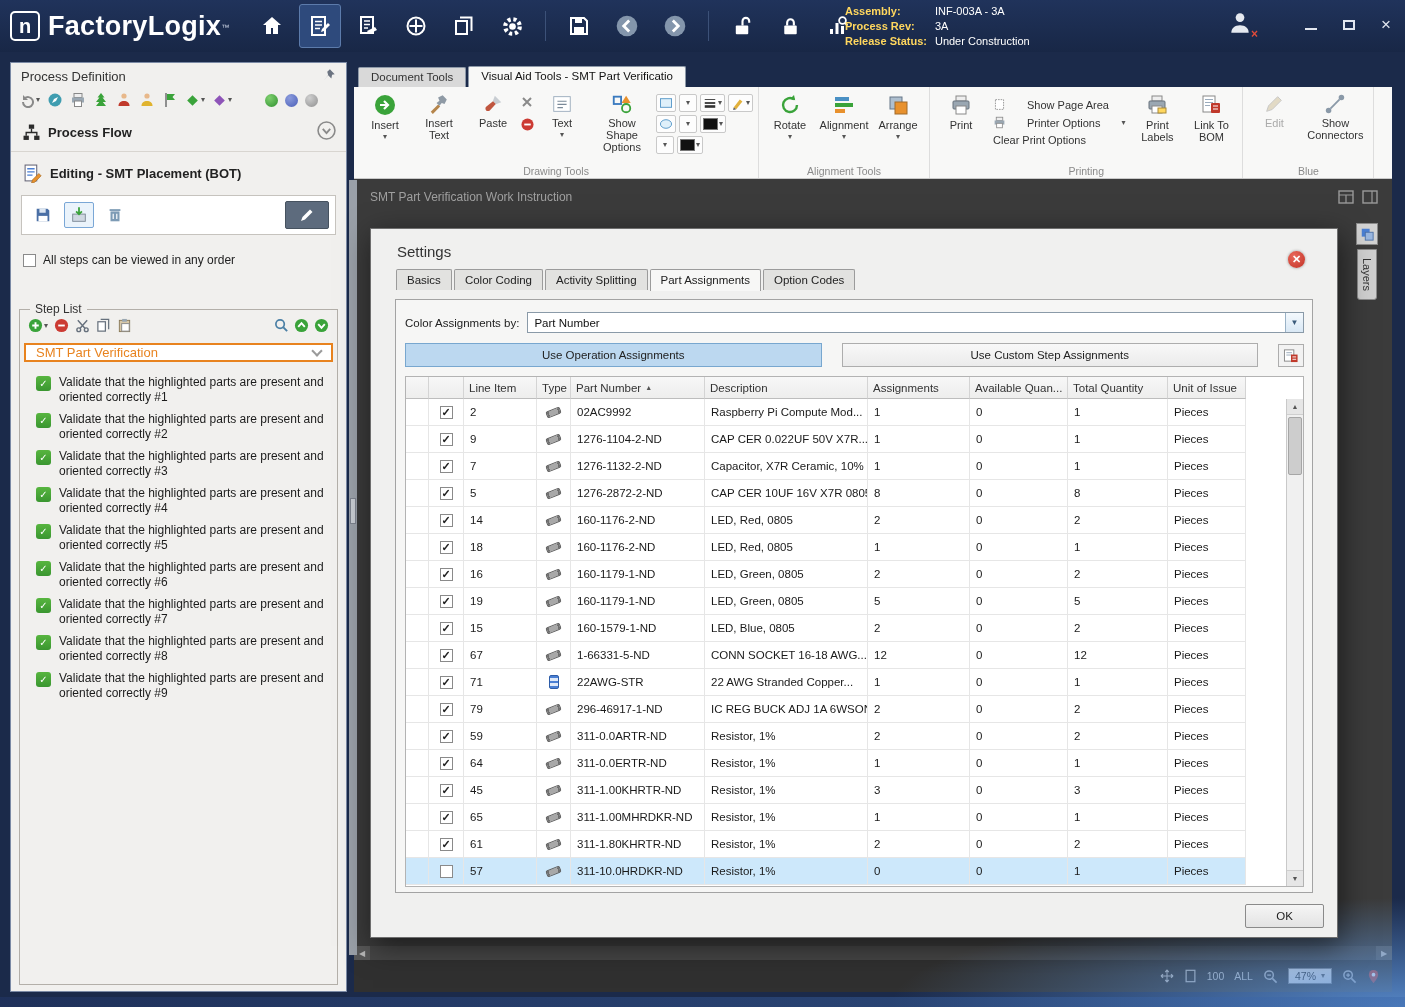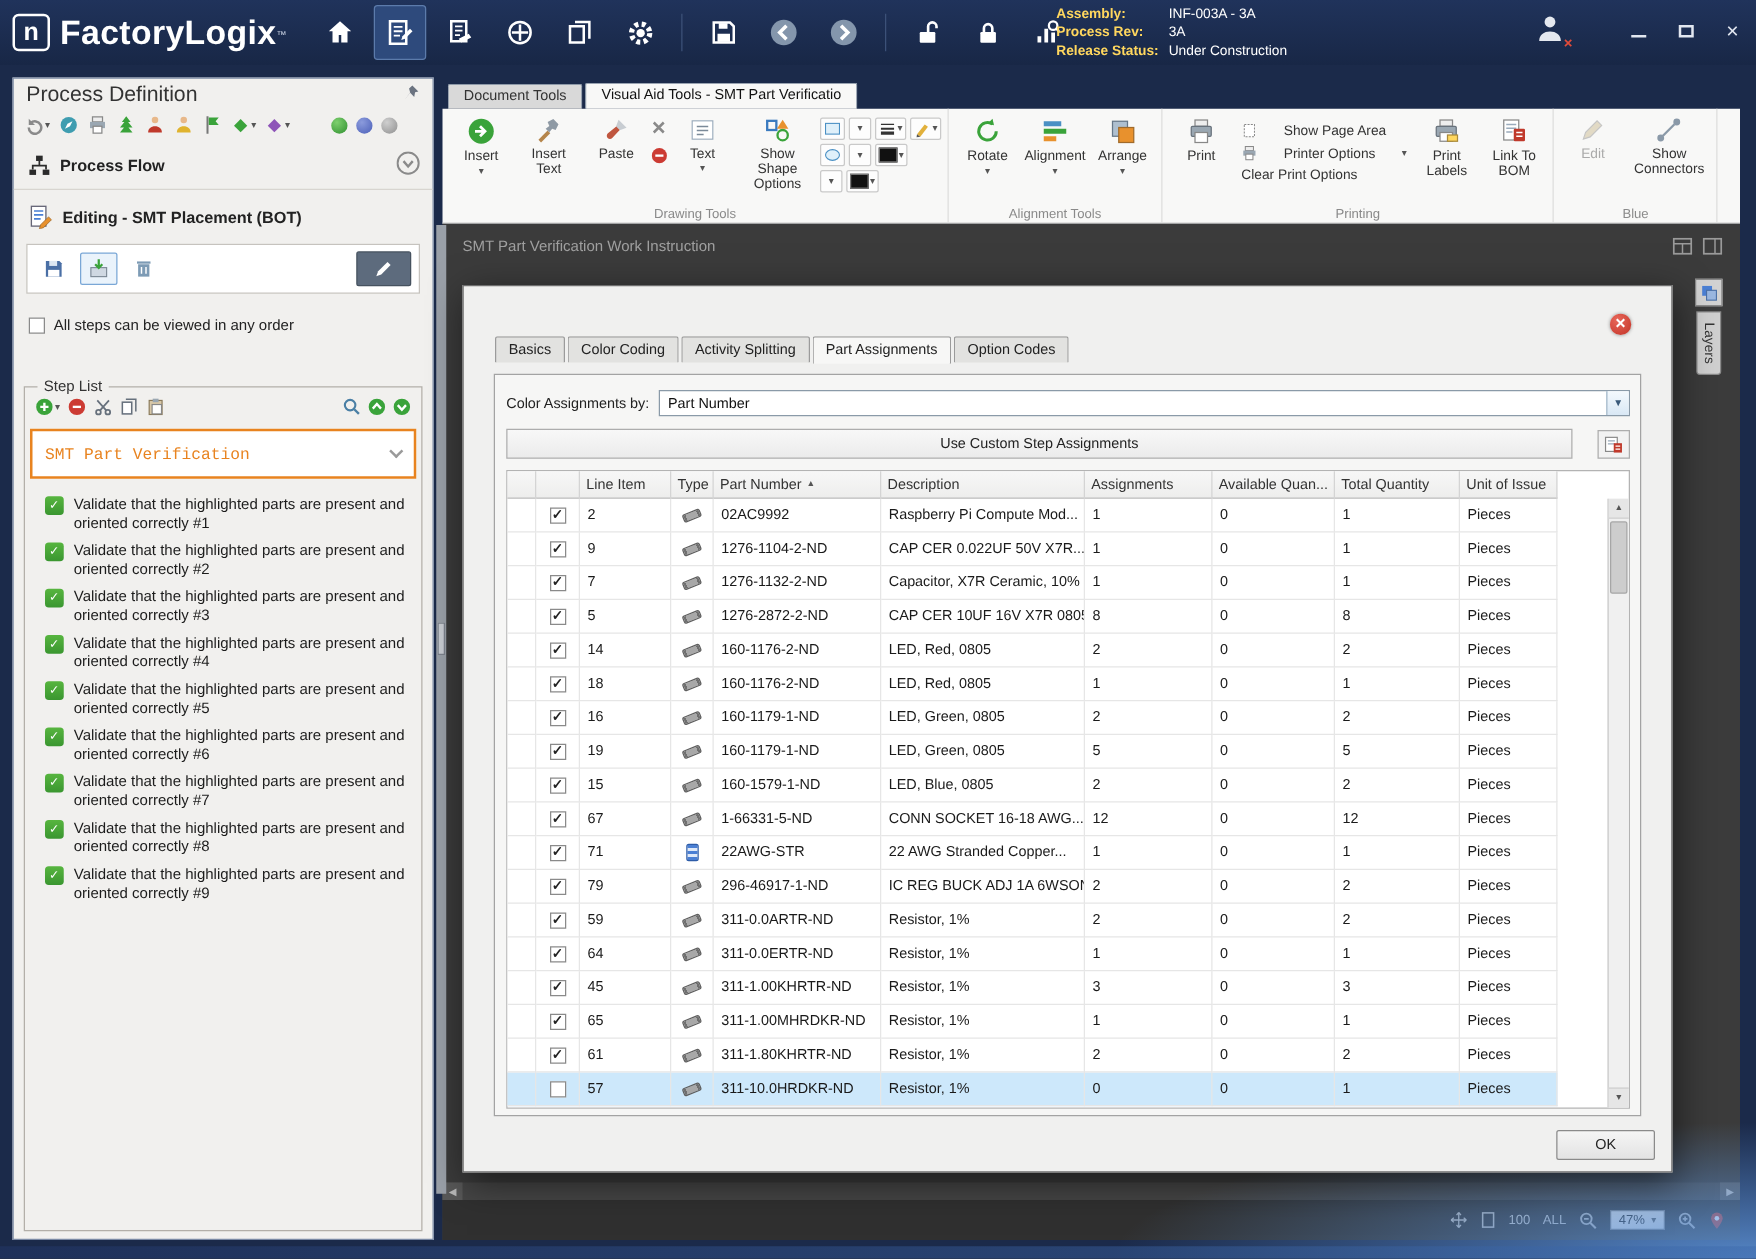--- a/index.html
+++ b/index.html
@@ -32,42 +32,42 @@
   .win-controls{position:absolute;right:14px;top:10px;display:flex;align-items:center;gap:26px;}
   .user-btn{position:relative;margin-right:26px;}
   .user-x{position:absolute;right:-5px;bottom:-2px;color:#e04b3a;font-size:12px;font-weight:bold;}
   .wc{color:#e2e7f0;display:grid;place-items:center;height:18px;}
   .wc-min{width:12px;height:2px;background:#e2e7f0;margin-top:8px;}
   .wc-max{width:12px;height:10px;border:2px solid #e2e7f0;}
   .wc-close{font-size:17px;line-height:1;}
 
   
   .left-panel{position:absolute;left:10px;top:62px;width:337px;height:930px;background:#f1f0ee;border:1px solid #7b8aa5;}
-  .panel-header{display:flex;align-items:center;height:26px;padding:0 10px;font-size:17px;color:#333;}
+  .panel-header{display:flex;align-items:center;height:26px;padding:0 10px;font-size:13px;color:#333;}
   .panel-header .pin{margin-left:auto;}
   .panel-toolbar{display:flex;align-items:center;gap:7px;padding:3px 8px 5px;}
   .pt-ic{display:flex;align-items:center;gap:1px;}
   .caret{font-size:8px;color:#555;line-height:1;}
   .orb{width:13px;height:13px;border-radius:50%;display:inline-block;}
   .flow-row{display:flex;align-items:center;gap:8px;padding:8px 10px 8px 12px;border-bottom:1px solid #d8d5d0;}
   .flow-row .t{font-weight:bold;font-size:13px;color:#222;}
   .flow-row .right{margin-left:auto;}
   .editing-row{display:flex;align-items:center;gap:8px;padding:12px 12px 6px;}
   .editing-row .t{font-weight:bold;font-size:13px;color:#222;}
   .edit-buttons{margin:6px 10px;background:#fff;border:1px solid #c6c3be;padding:5px 6px;display:flex;align-items:center;gap:6px;}
   .eb{width:30px;height:26px;border:1px solid transparent;display:grid;place-items:center;border-radius:2px;}
   .eb.hl{border-color:#7aa7d6;background:#eaf3fb;}
   .eb-dark{margin-left:auto;width:44px;height:28px;background:#5d6b7d;border:1px solid #46525f;display:grid;place-items:center;border-radius:2px;}
   .order-row{display:flex;align-items:center;gap:7px;padding:12px 12px 4px;font-size:12px;color:#222;}
   .cbx{width:13px;height:13px;background:#fff;border:1px solid #8a8a8a;display:inline-grid;place-items:center;font-size:11px;line-height:1;color:#222;font-weight:bold;}
   .step-list{position:absolute;left:8px;right:8px;top:246px;bottom:6px;border:1px solid #b3afa9;}
   .step-legend{position:absolute;top:-8px;left:10px;background:#f1f0ee;padding:0 5px;font-size:12px;color:#333;}
   .steps-toolbar{display:flex;align-items:center;gap:6px;padding:8px 8px 6px;}
   .steps-toolbar .right{margin-left:auto;display:flex;gap:5px;}
-  .sel-step{margin:4px 4px 10px;height:40px;border:2px solid #e8831f;background:#fff;display:flex;align-items:center;padding:0 10px;color:#e8831f;font-size:13px;font-family:Liberation Mono, monospace;}
+  .sel-step{margin:4px 4px 10px;height:19px;border:2px solid #e8831f;background:#fff;display:flex;align-items:center;padding:0 10px;color:#e8831f;font-size:13px;}
   .sel-step .chev{margin-left:auto;width:8px;height:8px;border-right:2px solid #9a9a9a;border-bottom:2px solid #9a9a9a;transform:rotate(45deg);margin-top:-4px;}
   .step-item{display:flex;gap:8px;padding:3px 4px 4px 16px;align-items:flex-start;}
   .step-ic{flex:0 0 15px;width:15px;height:15px;background:linear-gradient(#57b53f,#3a9630);border-radius:3px;display:grid;place-items:center;color:#fff;font-size:10px;line-height:1;margin-top:1px;}
   .step-txt{width:286px;font-size:12px;line-height:15px;color:#1c1c1c;}
 
   
   .splitter{position:absolute;left:349px;top:180px;width:8px;height:775px;background:#9aa0a8;z-index:4;}
   .splitter .grip{position:absolute;top:318px;left:1px;width:6px;height:26px;background:#c8ccd2;border:1px solid #7c828c;}
 
   
@@ -733,37 +733,39 @@
         </svg>
       <svg width="13" height="15" viewBox="0 0 14 16">
           <path d="M7 1a5 5 0 0 1 5 5c0 3.5-5 9-5 9S2 9.5 2 6a5 5 0 0 1 5-5z" fill="#c0392b"></path>
           <circle cx="7" cy="6" r="2" fill="#fff"></circle>
         </svg>
     </div>
   </div>
 </main>
 
 <div class="dialog">
+  <div class="dlg-title">Settings</div>
   <span class="dlg-close">✕</span>
   <div class="dlg-tabs" id="dlg-tabs">
       <span class="dtab">Basics</span>
       <span class="dtab">Color Coding</span>
       <span class="dtab">Activity Splitting</span>
       <span class="dtab active">Part Assignments</span>
       <span class="dtab">Option Codes</span>
     </div>
   <div class="dlg-content">
     <div class="colorby-row">
       <span class="lbl">Color Assignments by:</span>
       <span class="combo">
         <span>Part Number</span>
         <span class="arrow">▼</span>
       </span>
     </div>
     <div class="assign-row">
+      <span class="assign-btn selected">Use Operation Assignments</span>
       <span class="assign-btn">Use Custom Step Assignments</span>
       <span class="img-btn">
           <svg width="16" height="15" viewBox="0 0 16 16">
             <rect x="1" y="2" width="10" height="12" fill="#fff" stroke="#888"></rect>
             <path d="M3 5h6M3 7.5h6" stroke="#9ab" stroke-width="1"></path>
             <rect x="8" y="7" width="7" height="8" fill="#c0392b"></rect>
             <path d="M9.5 9.5h4M9.5 12h4" stroke="#fff" stroke-width="1"></path>
           </svg>
         </span>
     </div>

